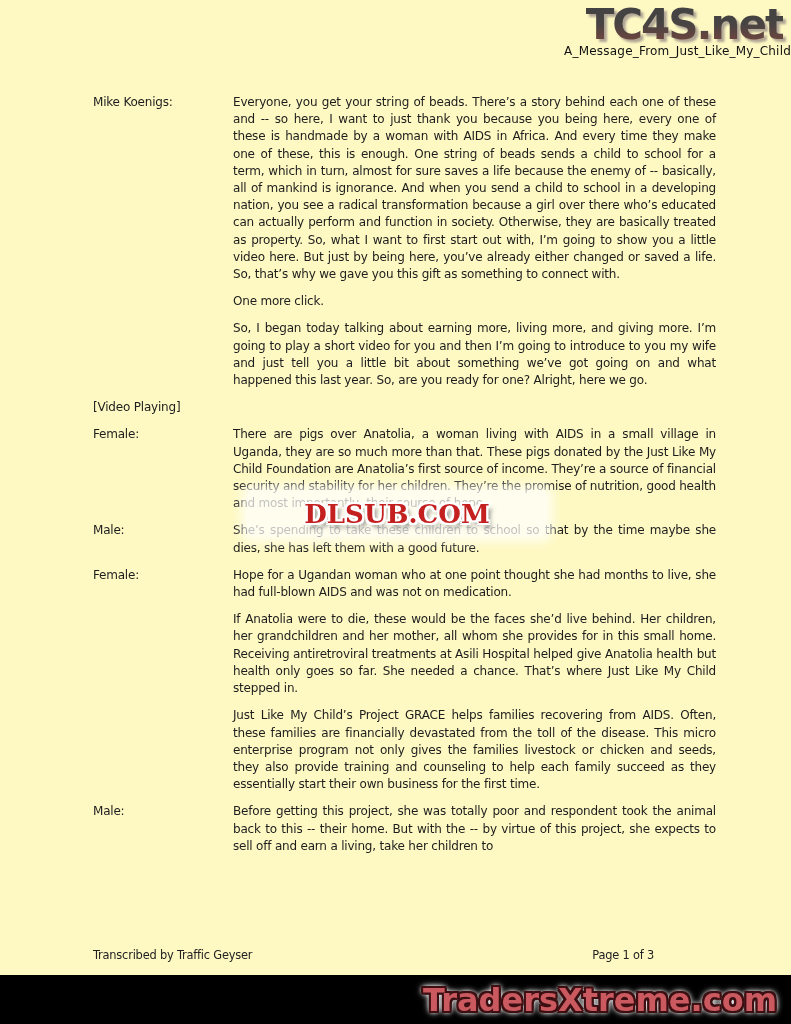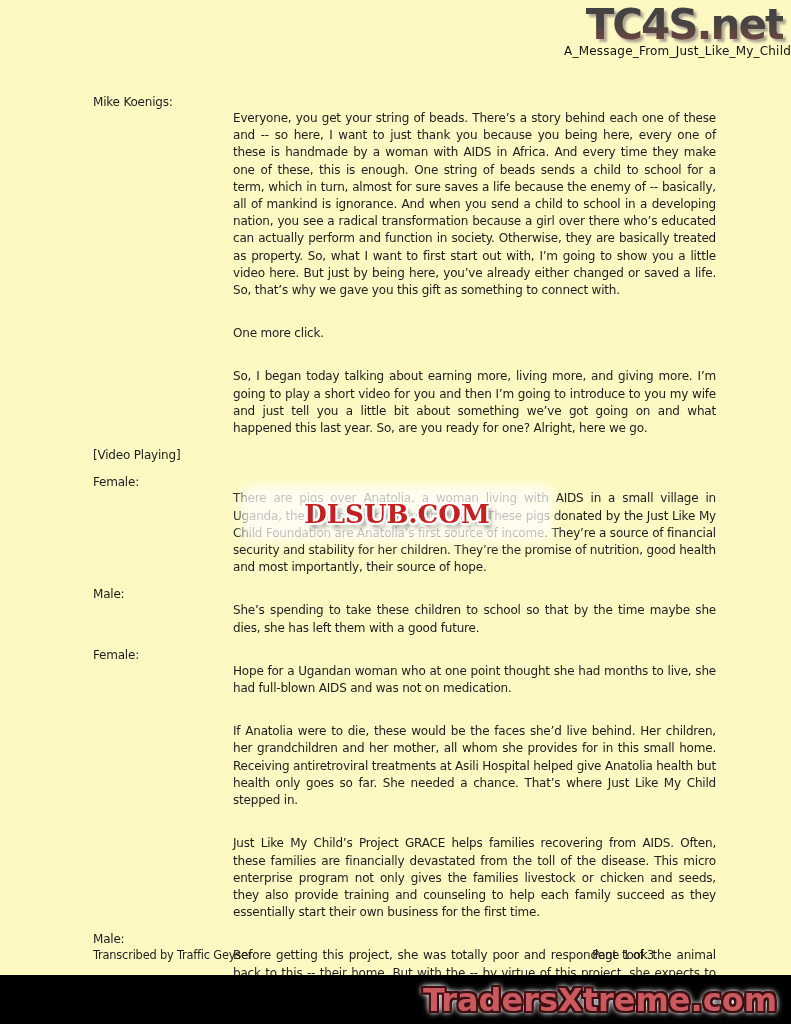--- a/index.html
+++ b/index.html
@@ -20,21 +20,21 @@
     position:absolute;top:44px;left:0;right:0;text-align:right;
     font-size:12px;letter-spacing:0.2px;color:#111;
   }
   
   .transcript{
     position:absolute;top:94px;left:93px;width:623px;
     font-size:12px;line-height:17.2px;letter-spacing:-0.2px;color:#1d1d1d;
   }
   .block{display:flex;margin-bottom:10px;}
   .speaker{width:140px;flex:none;}
-  .text{flex:1;text-align:justify;margin-top:16px;}
+  .text{flex:1;text-align:justify;}
   
   .watermark{
     position:absolute;left:247px;top:491px;width:300px;height:45px;
     display:flex;align-items:center;justify-content:center;
     background:rgba(255,255,255,0.72);border-radius:5px;
     box-shadow:0 0 10px 6px rgba(255,255,255,0.72);
   }
   .watermark-text{
     font-family:"DejaVu Serif","Liberation Serif",serif;font-weight:bold;
     font-size:26px;letter-spacing:0px;color:#c3201f;white-space:nowrap;

